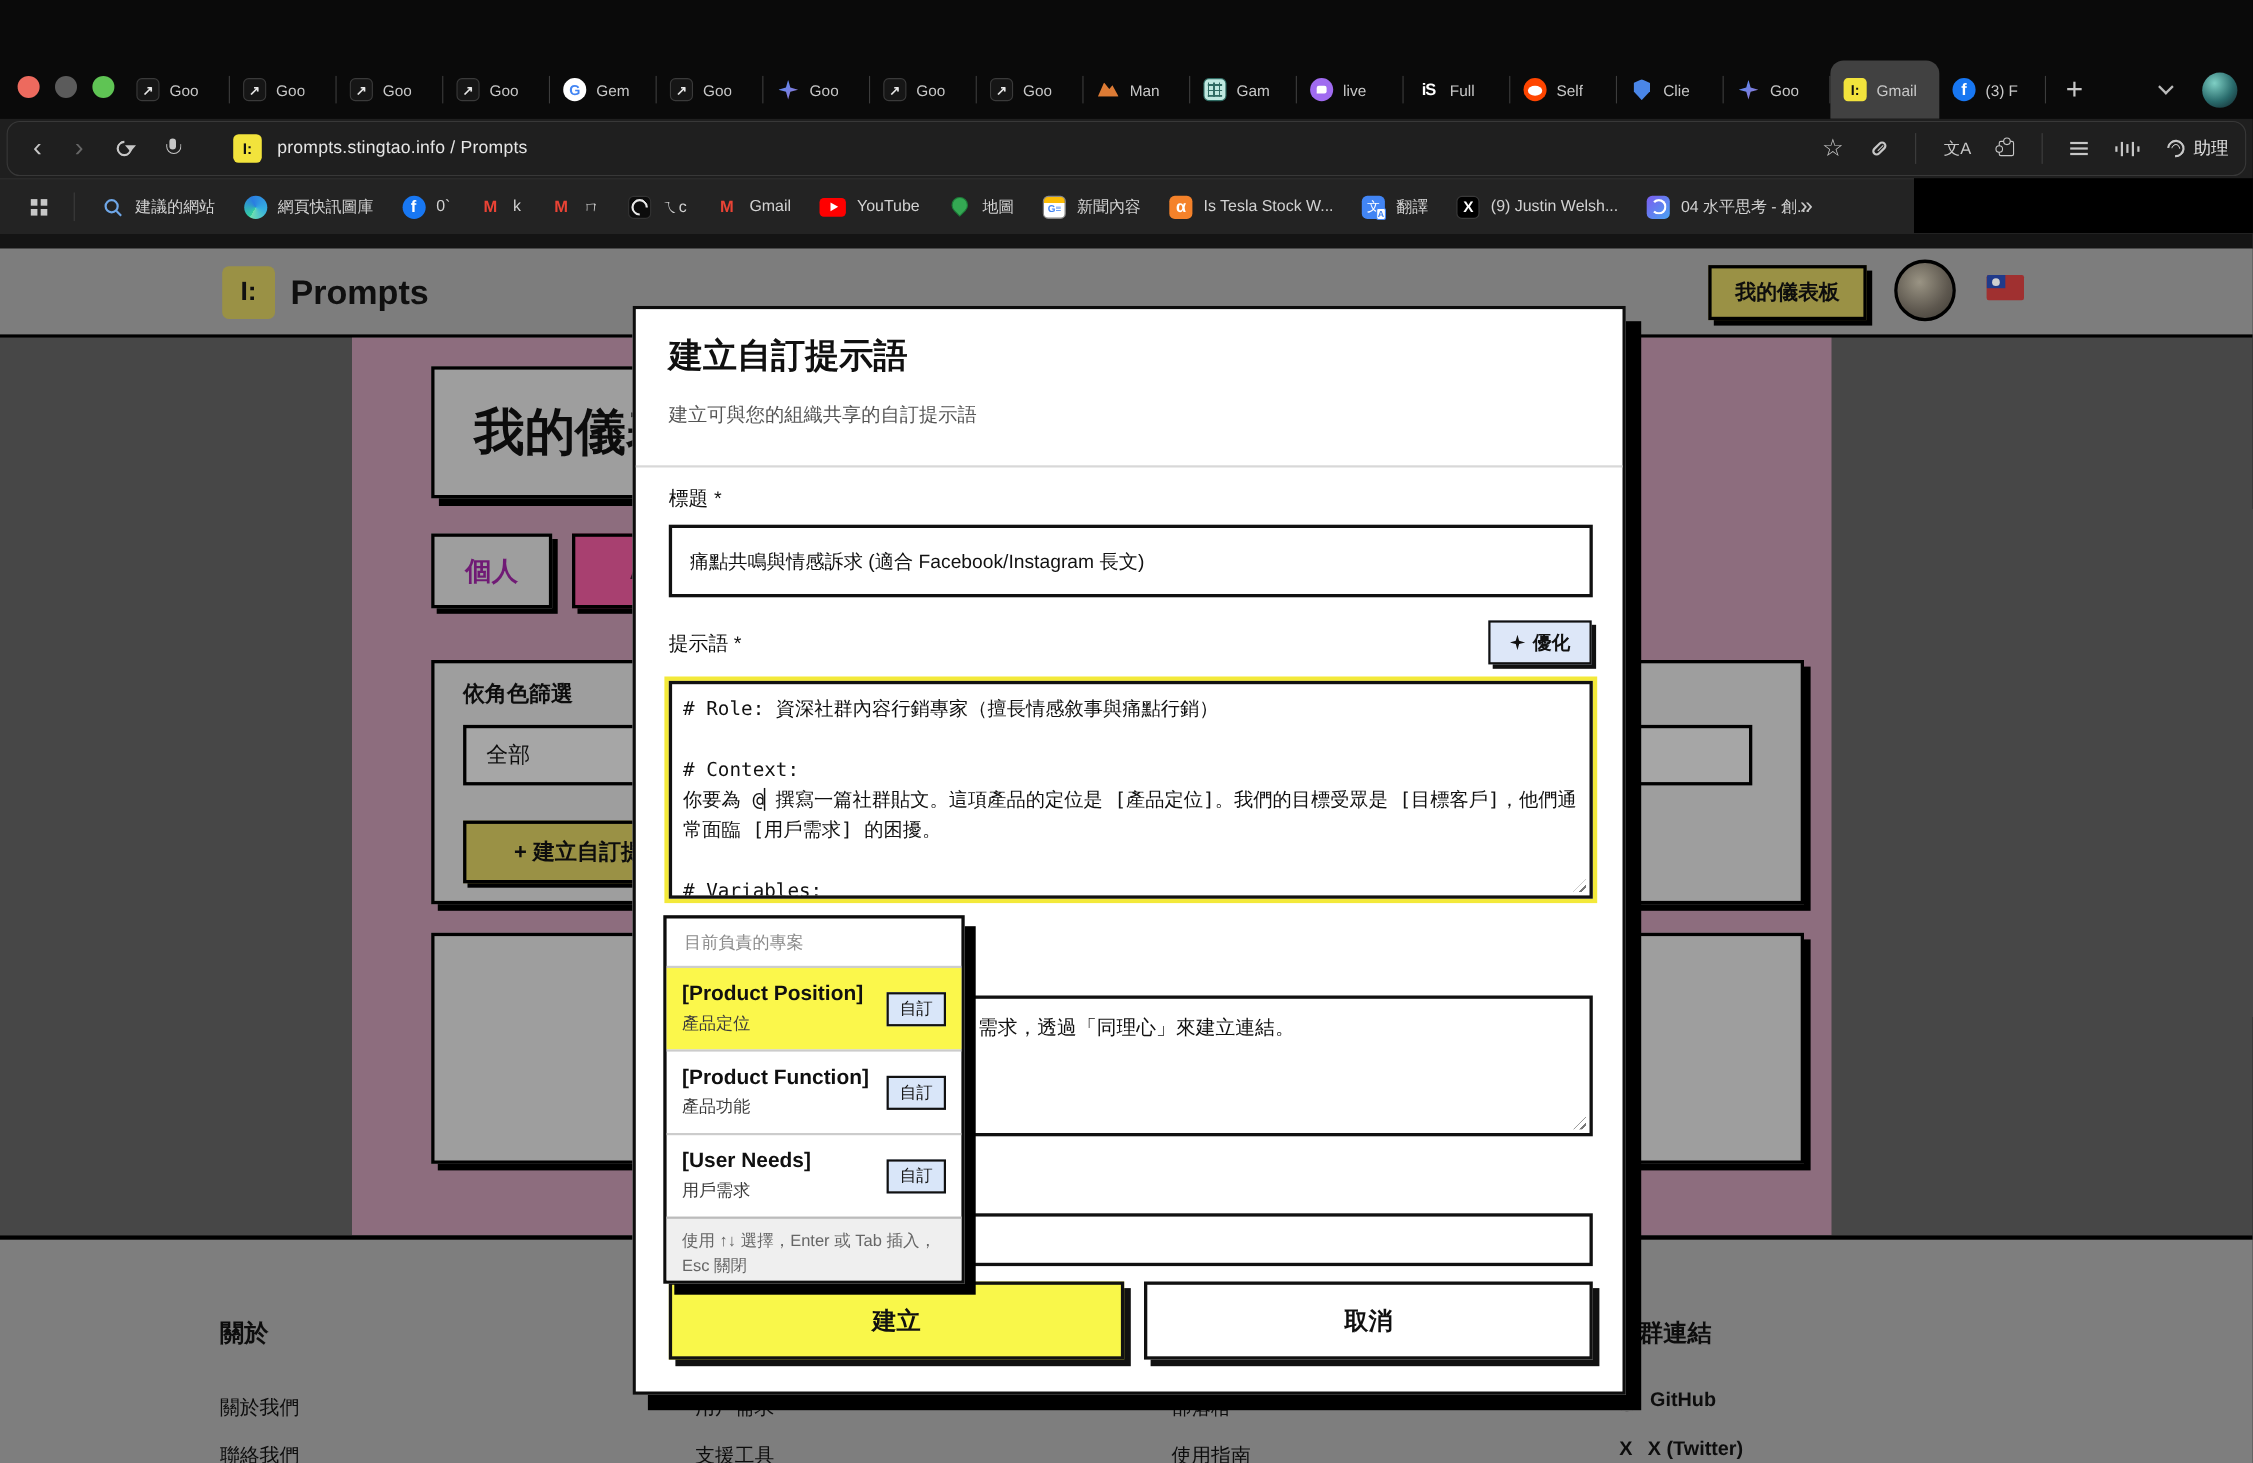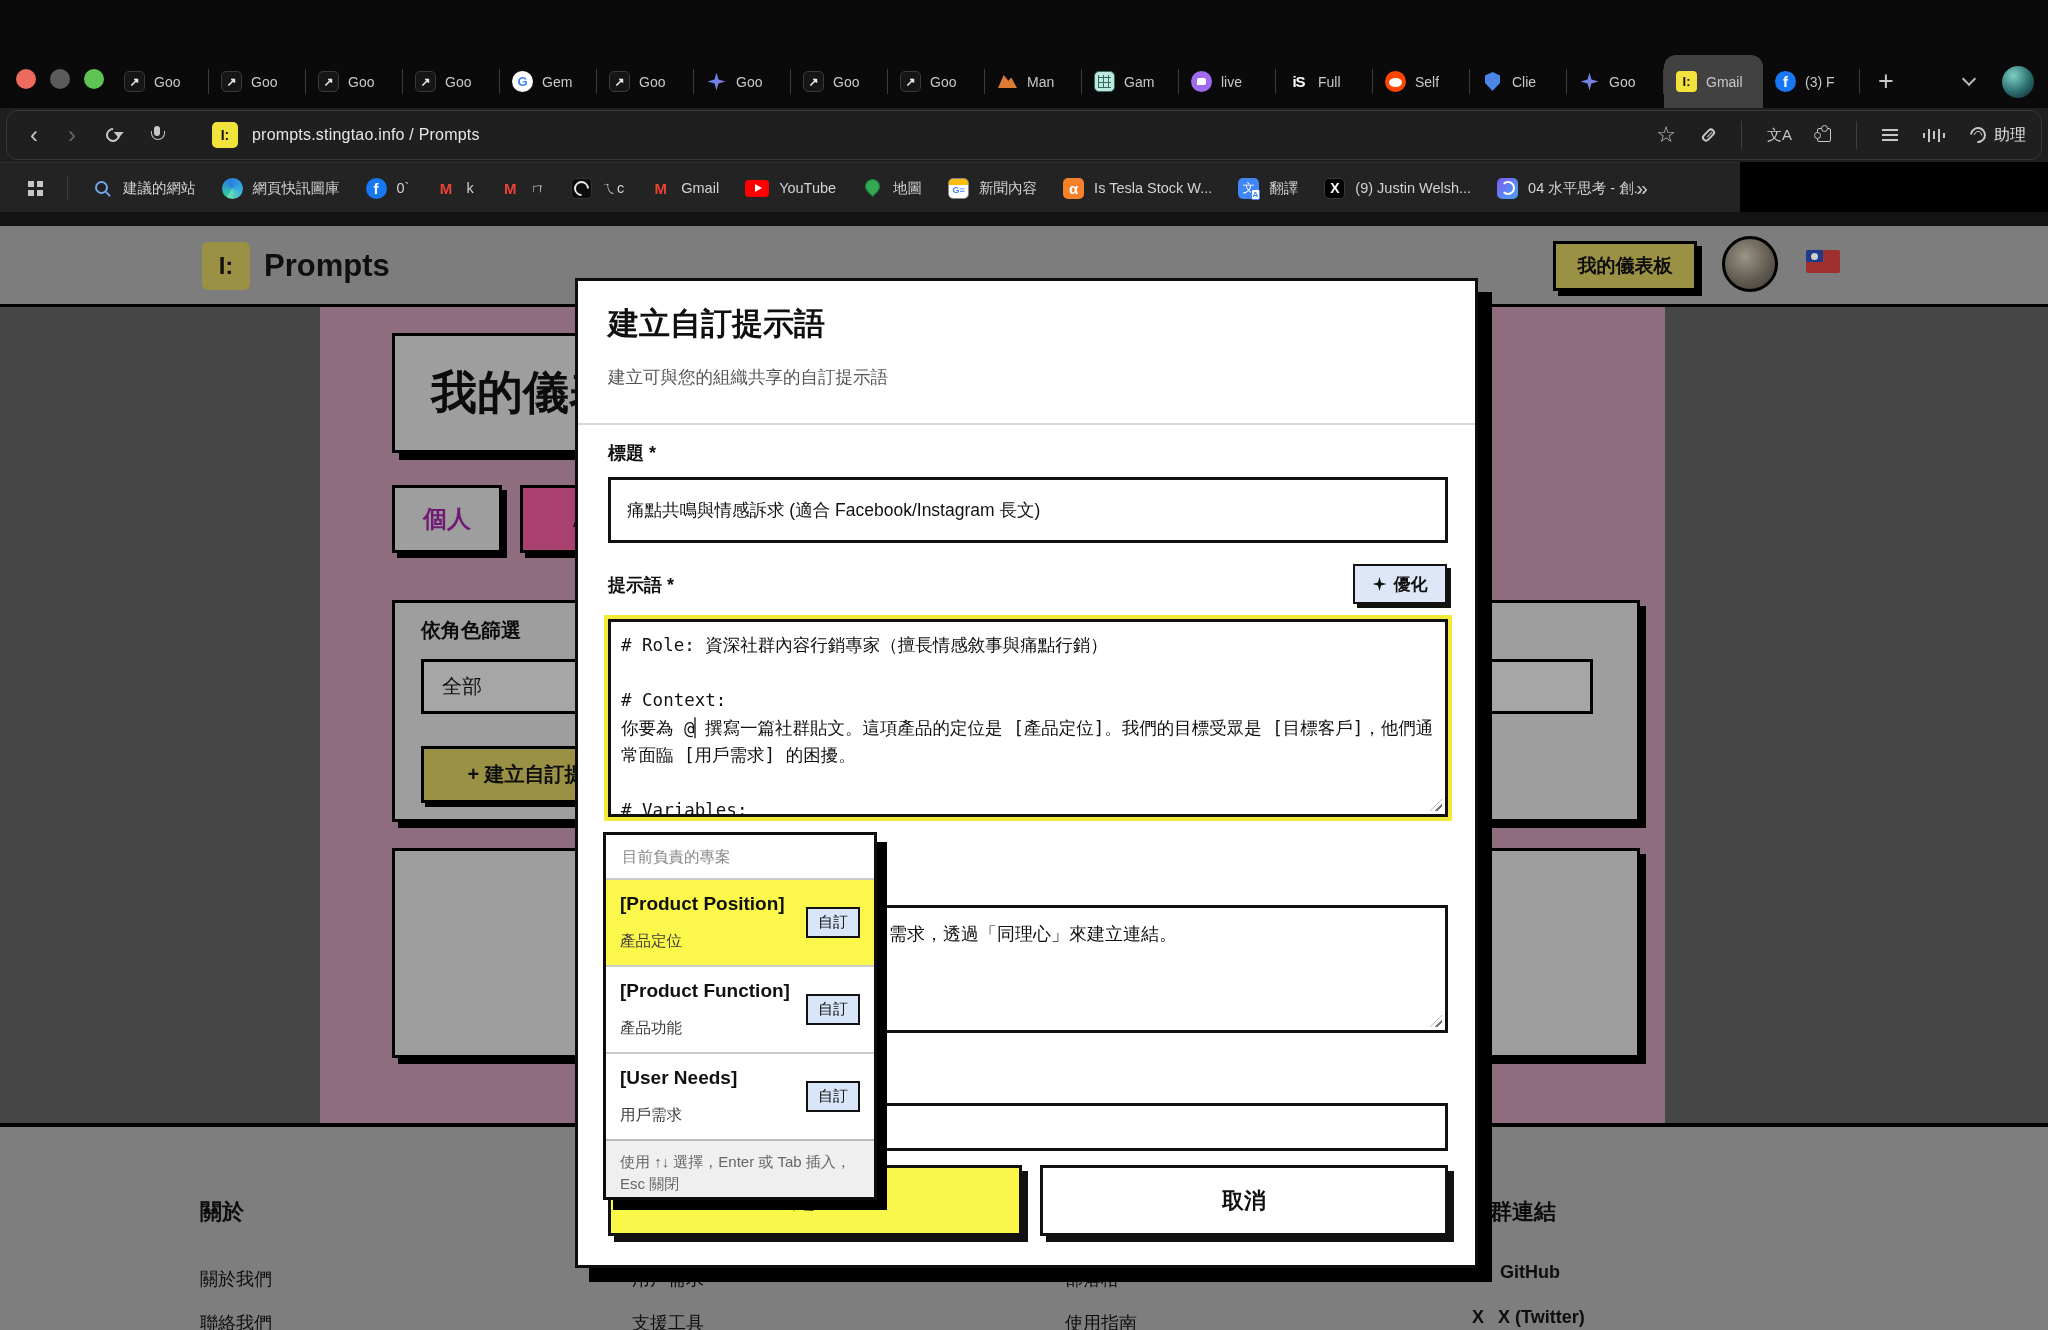--- a/index.html
+++ b/index.html
@@ -149,21 +149,21 @@
   .gh-ic { width:22px; height:22px; border-radius:50%; background:#111; position:relative; }
   .gh-ic::after { content:""; position:absolute; bottom:0; left:6px; width:10px; height:7px; background:#7e7e7e; border-radius:4px 4px 0 0; }
   .x-ic { width:20px; height:20px; display:flex; align-items:center; justify-content:center; font-weight:800; font-size:18px; color:#0d0d0d; }
 
   
   .modal { position:absolute; left:575px; top:66px; width:903px; height:990px; background:#fff;
     border:3px solid #0d0d0d; box-shadow:14px 14px 0 #000; z-index:5; }
   .m-title { position:absolute; left:30px; top:22px; font-size:31px; font-weight:800; color:#101010; }
   .m-sub { position:absolute; left:30px; top:84px; font-size:17.5px; color:#555; }
   .m-hr { position:absolute; left:0; top:142px; width:100%; height:2px; background:#d8d8d8; }
-  .m-label { position:absolute; font-size:18px; font-weight:700; color:#101010; }
+  .m-label { position:absolute; font-size:18px; font-weight:400; color:#101010; }
   .m-input { position:absolute; background:#fff; border:3px solid #111; font-size:17.5px; color:#111;
     display:flex; align-items:center; padding-left:16px; }
   .m-title-input { left:30px; top:196px; width:840px; height:66px; }
   .optimize-btn { position:absolute; right:28px; top:283px; width:94px; height:40px; background:#dde7f8;
     border:2.5px solid #111; box-shadow:4px 4px 0 #111; display:flex; align-items:center; justify-content:center;
     gap:7px; font-size:17px; font-weight:700; color:#111; }
   .sparkle { width:14px; height:14px; background:#111;
     clip-path:polygon(50% 0,61% 39%,100% 50%,61% 61%,50% 100%,39% 61%,0 50%,39% 39%); }
   .m-textarea { position:absolute; background:#fff; border:3px solid #111; }
   .prompt-ta { left:30px; top:338px; width:840px; height:198px; box-shadow:0 0 0 4px #f3e93a; overflow:hidden; }
@@ -181,21 +181,21 @@
   .cancel-btn { left:462px; width:408px; background:#fff; }
 
   
   .dropdown { position:absolute; left:603px; top:620px; width:274px; background:#fff;
     border:3.5px solid #0d0d0d; box-shadow:10px 10px 0 #000; z-index:10; }
   .dd-header { padding:12px 16px 10px; font-size:15.5px; color:#8a8a8a; border-bottom:2px solid #ccc; }
   .dd-item { padding:13px 14px; display:flex; align-items:center; justify-content:space-between; gap:8px; }
   .dd-item + .dd-item { border-top:2px solid #ccc; }
   .dd-item.selected { background:#fbf74b; }
   .dd-name { font-size:19px; font-weight:800; color:#101010; }
-  .dd-desc { font-size:15.5px; color:#3c3c3c; margin-top:16px; }
+  .dd-desc { font-size:15.5px; color:#3c3c3c; margin-top:5px; }
   .dd-badge { background:#d9e6f9; border:2px solid #111; padding:4px 10px; font-size:15px; color:#111; flex:none; }
   .dd-footer { background:#efefef; border-top:2px solid #bbb; padding:10px 14px 2px; font-size:15px; color:#666; line-height:1.45; }
 </style>
 </head>
 <body>
 
 <div class="tabbar">
   <div class="traffic">
     <div class="light red"></div>
     <div class="light gray"></div>

